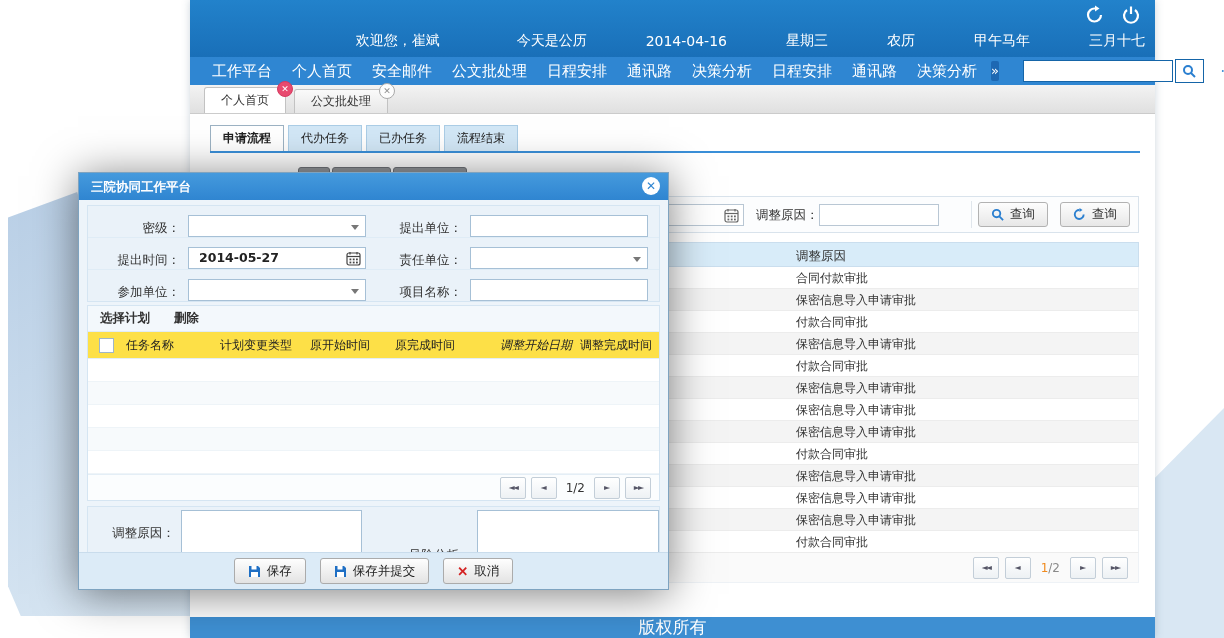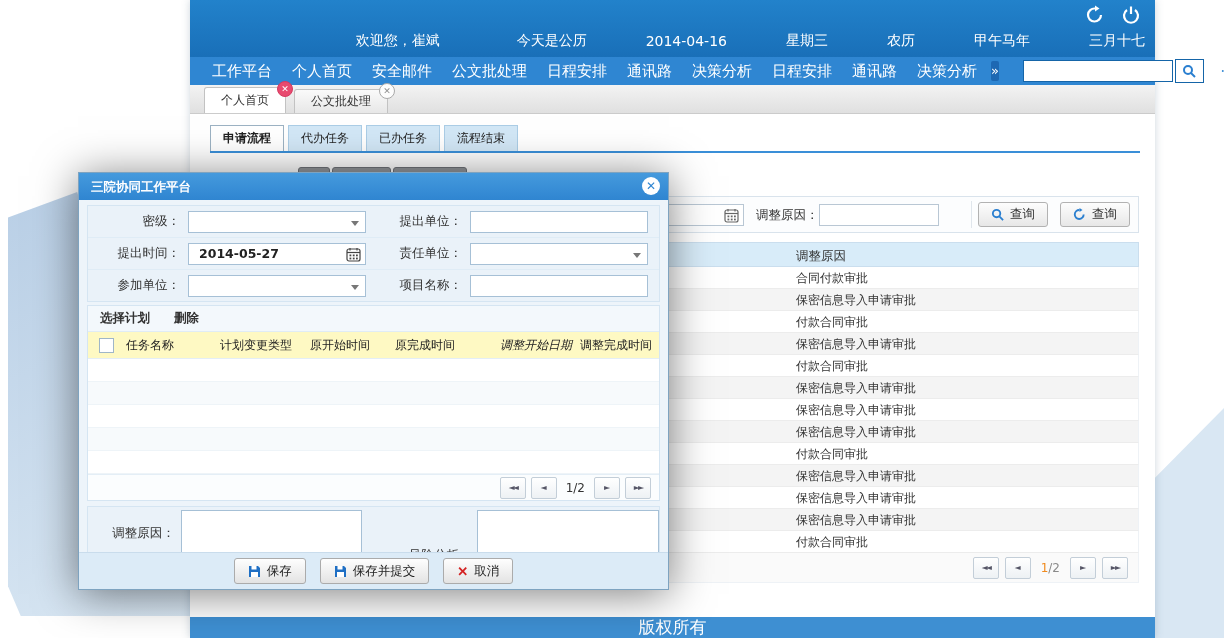--- a/index.html
+++ b/index.html
@@ -92,32 +92,32 @@
   .appfooter{position:absolute;bottom:0;left:0;right:0;height:21px;background:#3e8fd2;color:#fff;
        text-align:center;line-height:21px;font-size:17px;}
   
   .modal{position:absolute;left:78px;top:172px;width:591px;height:418px;background:#edf4fa;
        border:1px solid #7ea3c0;box-shadow:0 4px 40px rgba(0,0,0,.5);z-index:20;box-sizing:border-box;}
   .m-title{height:27px;background:linear-gradient(#459add,#2f85d1);color:#fff;font-size:12.5px;
        font-weight:bold;line-height:27px;padding-left:12px;position:relative;}
   .m-close{position:absolute;right:8px;top:4px;width:18px;height:18px;background:#fff;border-radius:50%;
        color:#2f86d2;font-size:12px;font-weight:bold;text-align:center;line-height:18px;cursor:pointer;}
   .m-form{margin:5px 8px 0 8px;background:#eaf2f9;border:1px solid #d5e5f2;}
-  .m-frow{display:flex;align-items:center;height:31px;border-bottom:1px solid #dfecf6;}
+  .m-frow{display:flex;align-items:flex-end;height:31px;border-bottom:1px solid #dfecf6;}
   .m-frow:last-child{border-bottom:none;}
   .m-flabel{width:92px;text-align:right;padding-right:8px;font-size:12.5px;color:#333;}
   .m-flabel.c2{width:96px;}
   .fld{width:178px;height:22px;background:#fff;border:1px solid #a6c0d6;position:relative;box-sizing:border-box;}
   .fld .tri{position:absolute;right:6px;top:9px;width:0;height:0;border-left:4px solid transparent;
        border-right:4px solid transparent;border-top:5px solid #777;}
   .fld.inp{border:1px solid #a6c0d6;}
   .fld input{width:100%;height:100%;border:none;outline:none;font-size:12px;padding:0 4px;box-sizing:border-box;background:transparent;}
   .fld .dateval{line-height:20px;padding-left:10px;font-size:12.5px;font-weight:bold;color:#222;}
   .fld .cal{position:absolute;right:4px;top:3px;}
-  .m-table{margin:3px 8px 0 8px;background:#fef9c3;border:1px solid #d5e5f2;}
+  .m-table{margin:3px 8px 0 8px;background:#fde047;border:1px solid #d5e5f2;}
   .m-toolbar{height:25px;background:#f3f8fc;border-bottom:1px solid #e0ecf5;display:flex;gap:24px;
        align-items:center;padding-left:12px;}
   .m-link{font-size:12.5px;font-weight:bold;color:#333;cursor:pointer;}
   .m-thead{display:flex;align-items:center;height:26px;border-bottom:1px solid #e4eef6;font-size:12px;color:#222;}
   .m-cb{width:13px;height:13px;border:1px solid #9fb6c8;background:#fff;margin:0 12px 0 11px;cursor:pointer;}
   .mc1{width:94px;} .mc2{width:90px;} .mc3{width:85px;} .mc4{width:105px;} .mc5{width:80px;font-style:italic;} .mc6{flex:1;}
   .m-row{height:22px;border-bottom:1px solid #eef4f8;background:#fff;}
   .m-row:nth-of-type(even){background:#f7fafc;}
   .m-pager{height:25px;display:flex;align-items:center;justify-content:flex-end;gap:5px;
        padding-right:8px;background:#fbfdfe;border-top:1px solid #e4eef6;}

